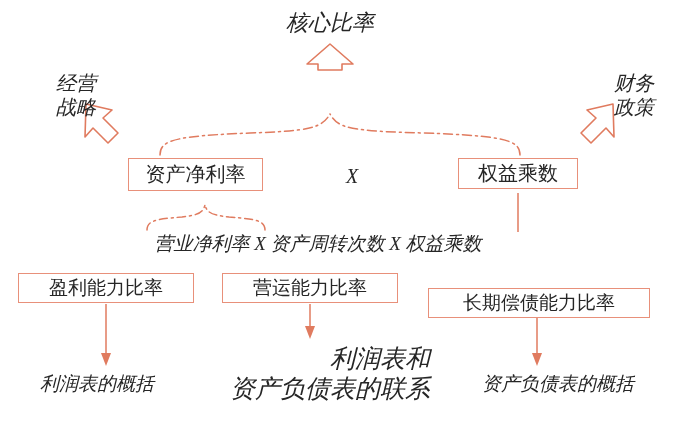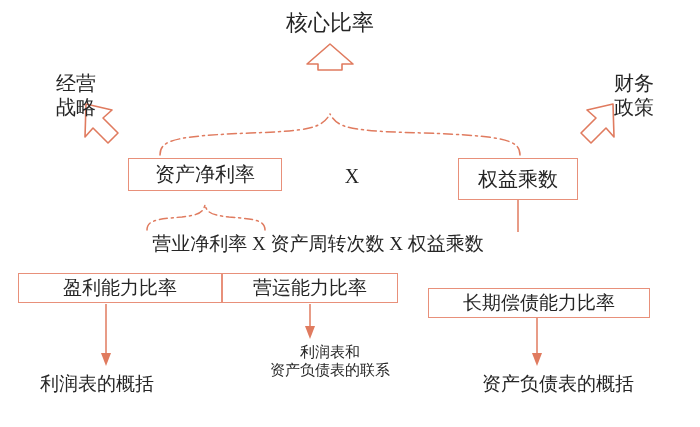--- a/index.html
+++ b/index.html
@@ -19,47 +19,48 @@
   }
   .txt {
     position: absolute;
     white-space: nowrap;
     line-height: 1.18;
     color: #262626;
     font-family: "Liberation Serif", "DejaVu Serif", serif;
   }
   .center {
     transform: translateX(-50%);
-    text-align: center;
+    text-align: right;
+    font-style: italic;
   }
   .t-core      { font-size: 22px; left: 330px; top: 10px; }
   .t-roe       { font-size: 22px; left: 330px; top: 78px; }
   .t-strategy  { font-size: 20px; left: 76px;  top: 72px; }
   .t-policy    { font-size: 20px; left: 634px; top: 72px; }
   .t-mulX1     { font-size: 20px; left: 352px; top: 165px; }
   .t-row3      { font-size: 19px; left: 318px; top: 233px; letter-spacing: 0px; }
   .t-bot1      { font-size: 19px; left: 97px; top: 373px; }
-  .t-bot2      { font-size: 15px; left: 330px; top: 344px; }
+  .t-bot2      { font-size: 25px; left: 330px; top: 344px; }
   .t-bot3      { font-size: 19px; left: 558px; top: 373px; }
 
   .box {
     position: absolute;
     border: 1.4px solid #e8907a;
     box-sizing: border-box;
     display: flex;
     align-items: center;
     justify-content: center;
     font-family: "Liberation Serif", "DejaVu Serif", serif;
     color: #262626;
     background: #ffffff;
     white-space: nowrap;
   }
-  .b-roa   { left: 128px; top: 158px; width: 154px; height: 33px; font-size: 20px; }
-  .b-em    { left: 458px; top: 158px; width: 120px; height: 42px; font-size: 20px; }
-  .b-prof  { left: 18px;  top: 273px; width: 204px; height: 30px; font-size: 19px; }
+  .b-roa   { left: 128px; top: 158px; width: 135px; height: 33px; font-size: 20px; }
+  .b-em    { left: 458px; top: 158px; width: 120px; height: 31px; font-size: 20px; }
+  .b-prof  { left: 18px;  top: 273px; width: 176px; height: 30px; font-size: 19px; }
   .b-oper  { left: 222px; top: 273px; width: 176px; height: 30px; font-size: 19px; }
   .b-solv  { left: 428px; top: 288px; width: 222px; height: 30px; font-size: 19px; }
 
   svg.overlay {
     position: absolute;
     left: 0; top: 0;
     width: 700px;
     height: 427px;
     pointer-events: none;
   }

